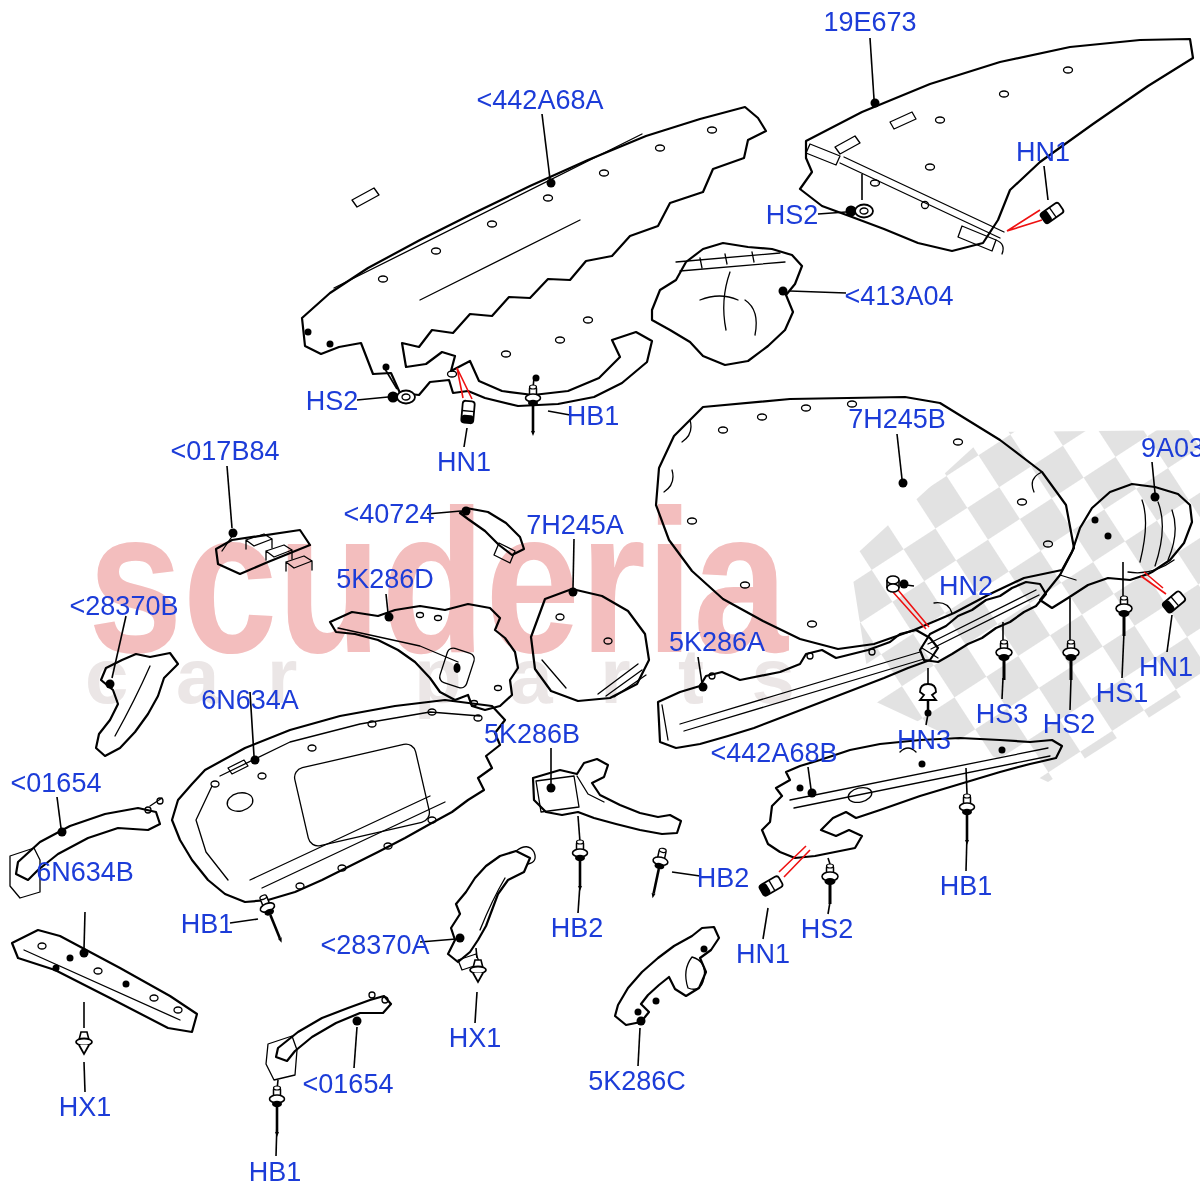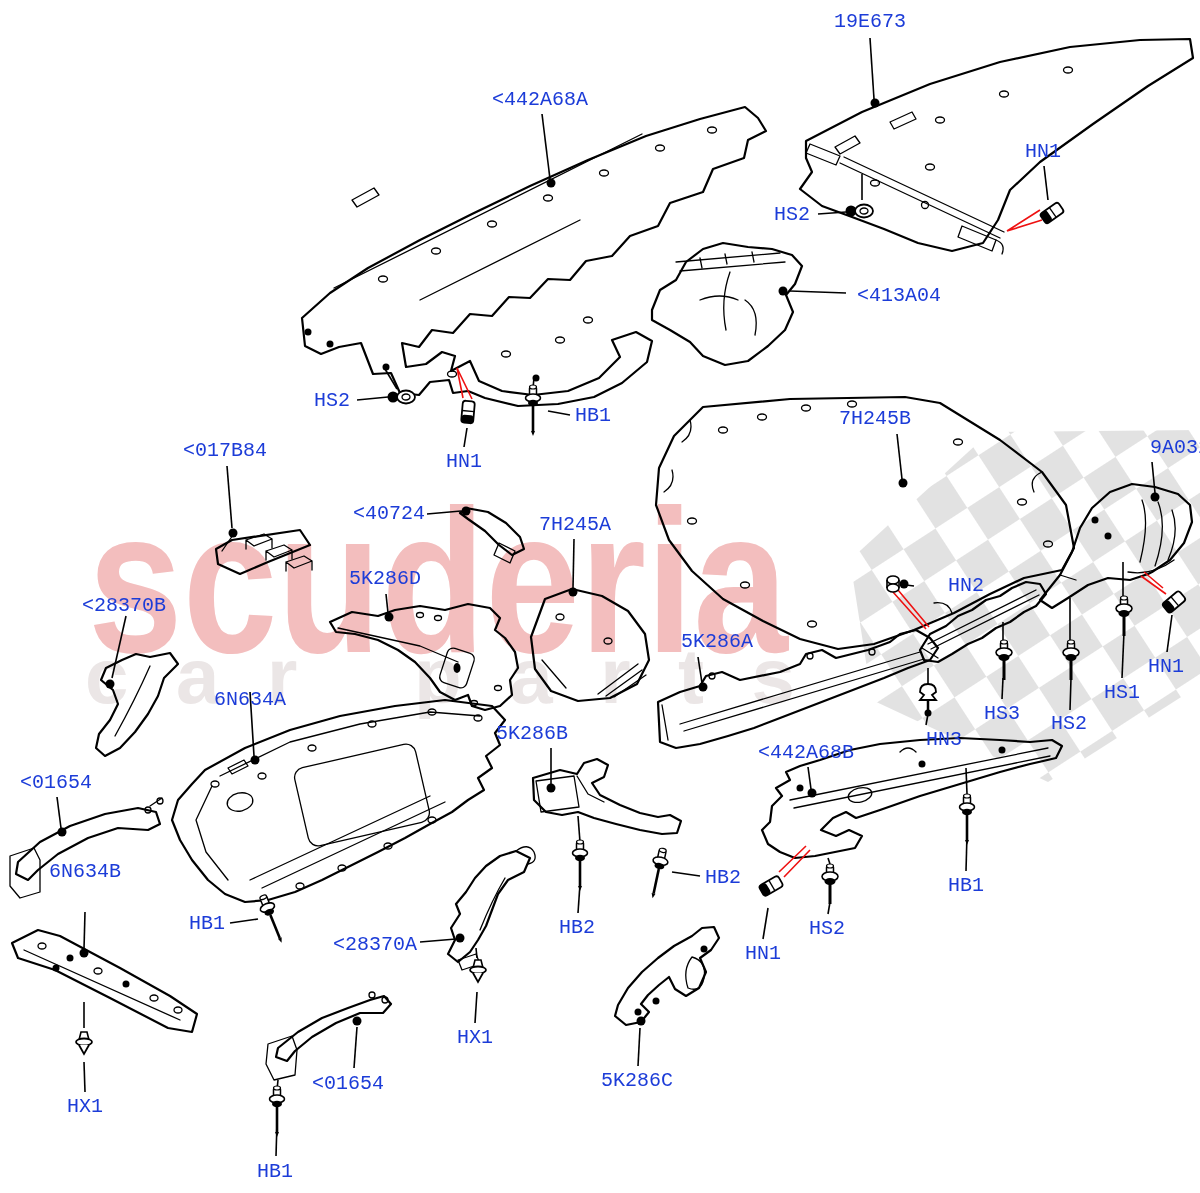--- a/index.html
+++ b/index.html
@@ -1,20 +1,20 @@
 <!DOCTYPE html>
 <html><head>
 <meta charset="utf-8">
 <style>
   html,body{margin:0;padding:0;background:#fff;}
   #stage{position:relative;width:1200px;height:1193px;background:#ffffff;overflow:hidden;
          font-family:"Liberation Sans",sans-serif;}
   #stage svg{position:absolute;left:0;top:0;}
-  .lbl{position:absolute;transform:translate(-50%,-50%);font-size:20px;line-height:1;
-       color:#1c3cd8;white-space:nowrap;font-family:Liberation Mono, monospace;cursor:pointer;}
+  .lbl{position:absolute;transform:translate(-50%,-50%);font-size:27px;line-height:1;
+       color:#1c3cd8;white-space:nowrap;font-family:Liberation Sans, sans-serif;cursor:pointer;}
   .part{fill:none;stroke:#000;stroke-width:2.2;stroke-linejoin:round;stroke-linecap:round;}
   .inner{fill:none;stroke:#000;stroke-width:1.3;stroke-linejoin:round;stroke-linecap:round;}
   .leader{stroke:#000;stroke-width:1.6;fill:none;}
   .red{stroke:#ee1111;stroke-width:1.6;fill:none;}
   .dot{fill:#000;}
   .hole{fill:none;stroke:#000;stroke-width:1.3;}
   .wm1{fill:#f3bebe;font-weight:bold;font-family:"Liberation Sans",sans-serif;}
   .wm2{fill:#ebe6e6;font-weight:bold;font-family:"Liberation Sans",sans-serif;}
 </style>
 </head>
@@ -383,38 +383,38 @@
 </svg>
 
   <div class="lbl" style="left:870px;top:22px">19E673</div>
   <div class="lbl" style="left:540px;top:100px">&lt;442A68A</div>
   <div class="lbl" style="left:1043px;top:152px">HN1</div>
   <div class="lbl" style="left:792px;top:215px">HS2</div>
   <div class="lbl" style="left:899px;top:296px">&lt;413A04</div>
   <div class="lbl" style="left:332px;top:401px">HS2</div>
   <div class="lbl" style="left:464px;top:462px">HN1</div>
   <div class="lbl" style="left:593px;top:416px">HB1</div>
-  <div class="lbl" style="left:875px;top:419px">7H245B</div>
+  <div class="lbl" style="left:897px;top:419px">7H245B</div>
   <div class="lbl" style="left:1180px;top:448px">9A032</div>
   <div class="lbl" style="left:225px;top:451px">&lt;017B84</div>
   <div class="lbl" style="left:389px;top:514px">&lt;40724</div>
   <div class="lbl" style="left:575px;top:525px">7H245A</div>
   <div class="lbl" style="left:966px;top:586px">HN2</div>
   <div class="lbl" style="left:385px;top:579px">5K286D</div>
   <div class="lbl" style="left:124px;top:606px">&lt;28370B</div>
   <div class="lbl" style="left:717px;top:642px">5K286A</div>
   <div class="lbl" style="left:1166px;top:667px">HN1</div>
   <div class="lbl" style="left:1122px;top:693px">HS1</div>
   <div class="lbl" style="left:1002px;top:714px">HS3</div>
   <div class="lbl" style="left:1069px;top:724px">HS2</div>
-  <div class="lbl" style="left:944px;top:740px">HN3</div>
+  <div class="lbl" style="left:924px;top:740px">HN3</div>
   <div class="lbl" style="left:250px;top:700px">6N634A</div>
   <div class="lbl" style="left:56px;top:783px">&lt;01654</div>
   <div class="lbl" style="left:532px;top:734px">5K286B</div>
-  <div class="lbl" style="left:806px;top:753px">&lt;442A68B</div>
+  <div class="lbl" style="left:774px;top:753px">&lt;442A68B</div>
   <div class="lbl" style="left:723px;top:878px">HB2</div>
   <div class="lbl" style="left:966px;top:886px">HB1</div>
   <div class="lbl" style="left:85px;top:872px">6N634B</div>
   <div class="lbl" style="left:207px;top:924px">HB1</div>
   <div class="lbl" style="left:827px;top:929px">HS2</div>
   <div class="lbl" style="left:577px;top:928px">HB2</div>
   <div class="lbl" style="left:375px;top:945px">&lt;28370A</div>
   <div class="lbl" style="left:763px;top:954px">HN1</div>
   <div class="lbl" style="left:475px;top:1038px">HX1</div>
   <div class="lbl" style="left:348px;top:1084px">&lt;01654</div>

